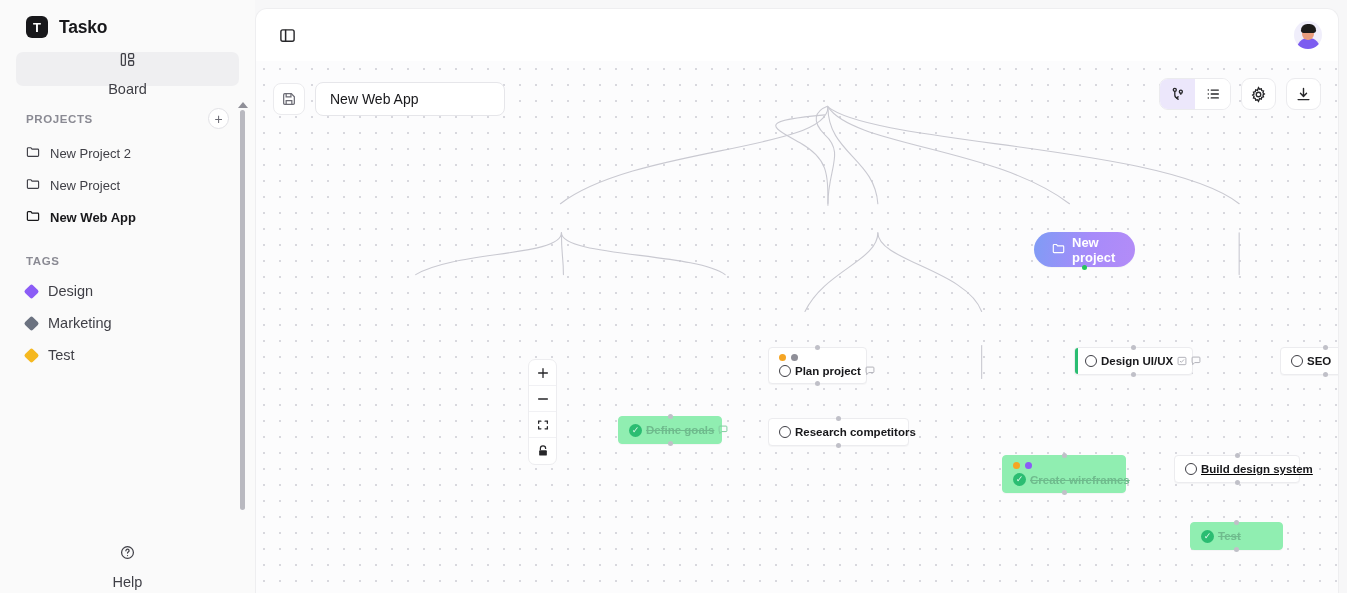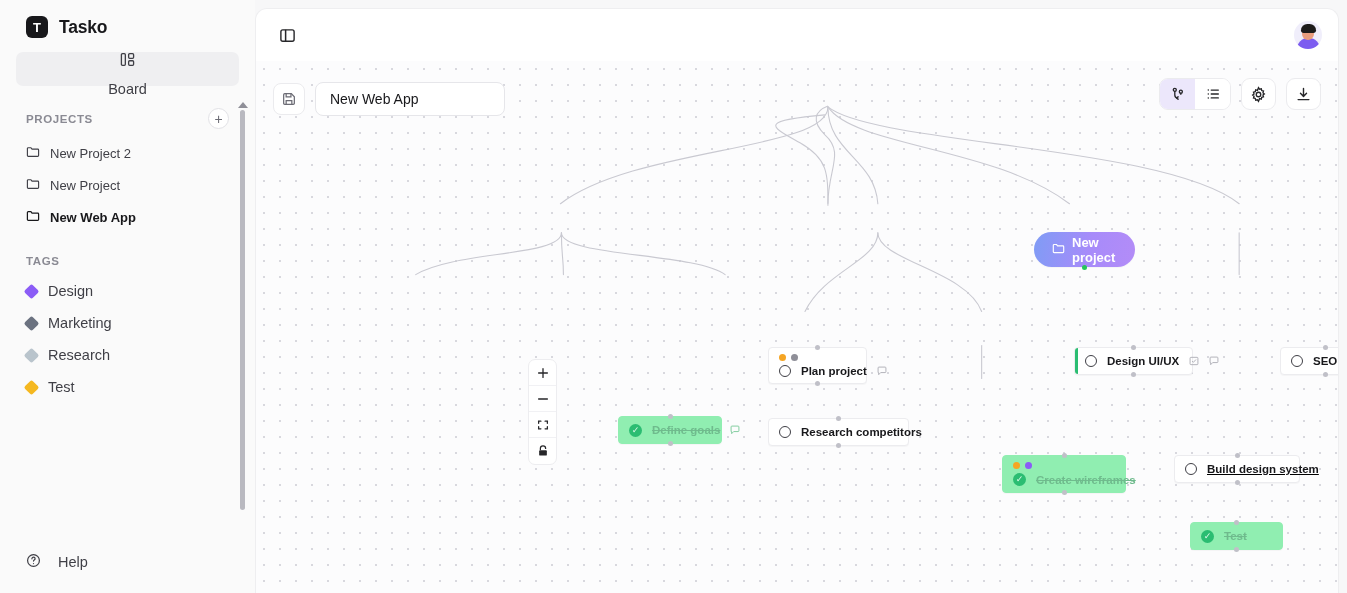--- a/index.html
+++ b/index.html
@@ -54,23 +54,23 @@
 
   .tag-item {
     display: flex; align-items: center; gap: 11px;
     height: 32px; padding: 0 10px; border-radius: 7px;
     font-size: 14.5px; color: #3f3f46; cursor: pointer;
   }
   .diamond { width: 11px; height: 11px; transform: rotate(45deg); border-radius: 2px; flex: 0 0 11px; }
 
   .side-foot { padding: 4px 16px 14px 16px; }
   .help-row {
-    display: flex; align-items: center; gap: 17px;
+    display: flex; align-items: center; gap: 11px;
     height: 34px; padding: 0 10px; border-radius: 7px;
-    font-size: 14.5px; color: #3f3f46; cursor: pointer;
+    font-size: 14.5px; color: #3f3f46; cursor: pointer; flex-direction: column;
   }
   .user-row {
     display: flex; align-items: center; gap: 10px;
     padding: 6px 10px; border-radius: 8px; cursor: pointer;
   }
   .avatar-sm {
     width: 27px; height: 27px; border-radius: 50%; background: #f0eefb;
     position: relative; overflow: hidden; flex: 0 0 27px;
   }
   .av-hair { position:absolute; width:15px; height:9px; left:6px; top:3px; background:#1d1b1b; border-radius:7px 7px 3px 3px; }
@@ -156,21 +156,21 @@
   }
   .node.done { background: #90eeb1; border-color: #90eeb1; }
   .node.root {
     background: linear-gradient(100deg, #7f9cf5 0%, #a78bfa 55%, #b38cf7 100%);
     border: none; border-radius: 18px; padding: 0 18px;
     height: 35px; justify-content: center;
   }
   .root-label { display: flex; align-items: center; gap: 7px; color: #fff; font-size: 13px; font-weight: bold; }
   .node-dots { display: flex; gap: 5px; margin-bottom: 4px; }
   .dot { width: 7px; height: 7px; border-radius: 50%; }
-  .node-row { display: flex; align-items: center; gap: 10px; }
+  .node-row { display: flex; align-items: center; gap: 4px; }
   .circ { width: 12px; height: 12px; border-radius: 50%; border: 1.6px solid #3f3f46; flex: 0 0 12px; }
   .check {
     width: 13px; height: 13px; border-radius: 50%; background: #2bbd72; flex: 0 0 13px;
     display: flex; align-items: center; justify-content: center;
     color: #dffaea; font-size: 9px; line-height: 1;
   }
   .node-text { font-size: 11.5px; font-weight: bold; color: #18181b; white-space: nowrap; }
   .node.done .node-text { color: #6fbb8d; text-decoration: line-through; }
   .mini { color: #b4b4bb; font-size: 10px; line-height: 1; display: flex; align-items: center; }
   .node.done .mini { color: #84ceA1; }
@@ -236,24 +236,20 @@
         <span class="sec-title">TAGS</span>
       </div>
 
       <div class="tag-item">
         <span class="diamond" style="background:#8b5cf6"></span>
         <span>Design</span>
       </div>
       <div class="tag-item">
         <span class="diamond" style="background:#6b7280"></span>
         <span>Marketing</span>
-      </div>
-      <div class="tag-item">
-        <span class="diamond" style="background:#b9c4cc"></span>
-        <span>Research</span>
       </div>
       <div class="tag-item">
         <span class="diamond" style="background:#f5b820"></span>
         <span>Test</span>
       </div>
 
       <div class="side-track">
         <div class="tri up"></div>
         <div class="side-thumb"></div>
 

